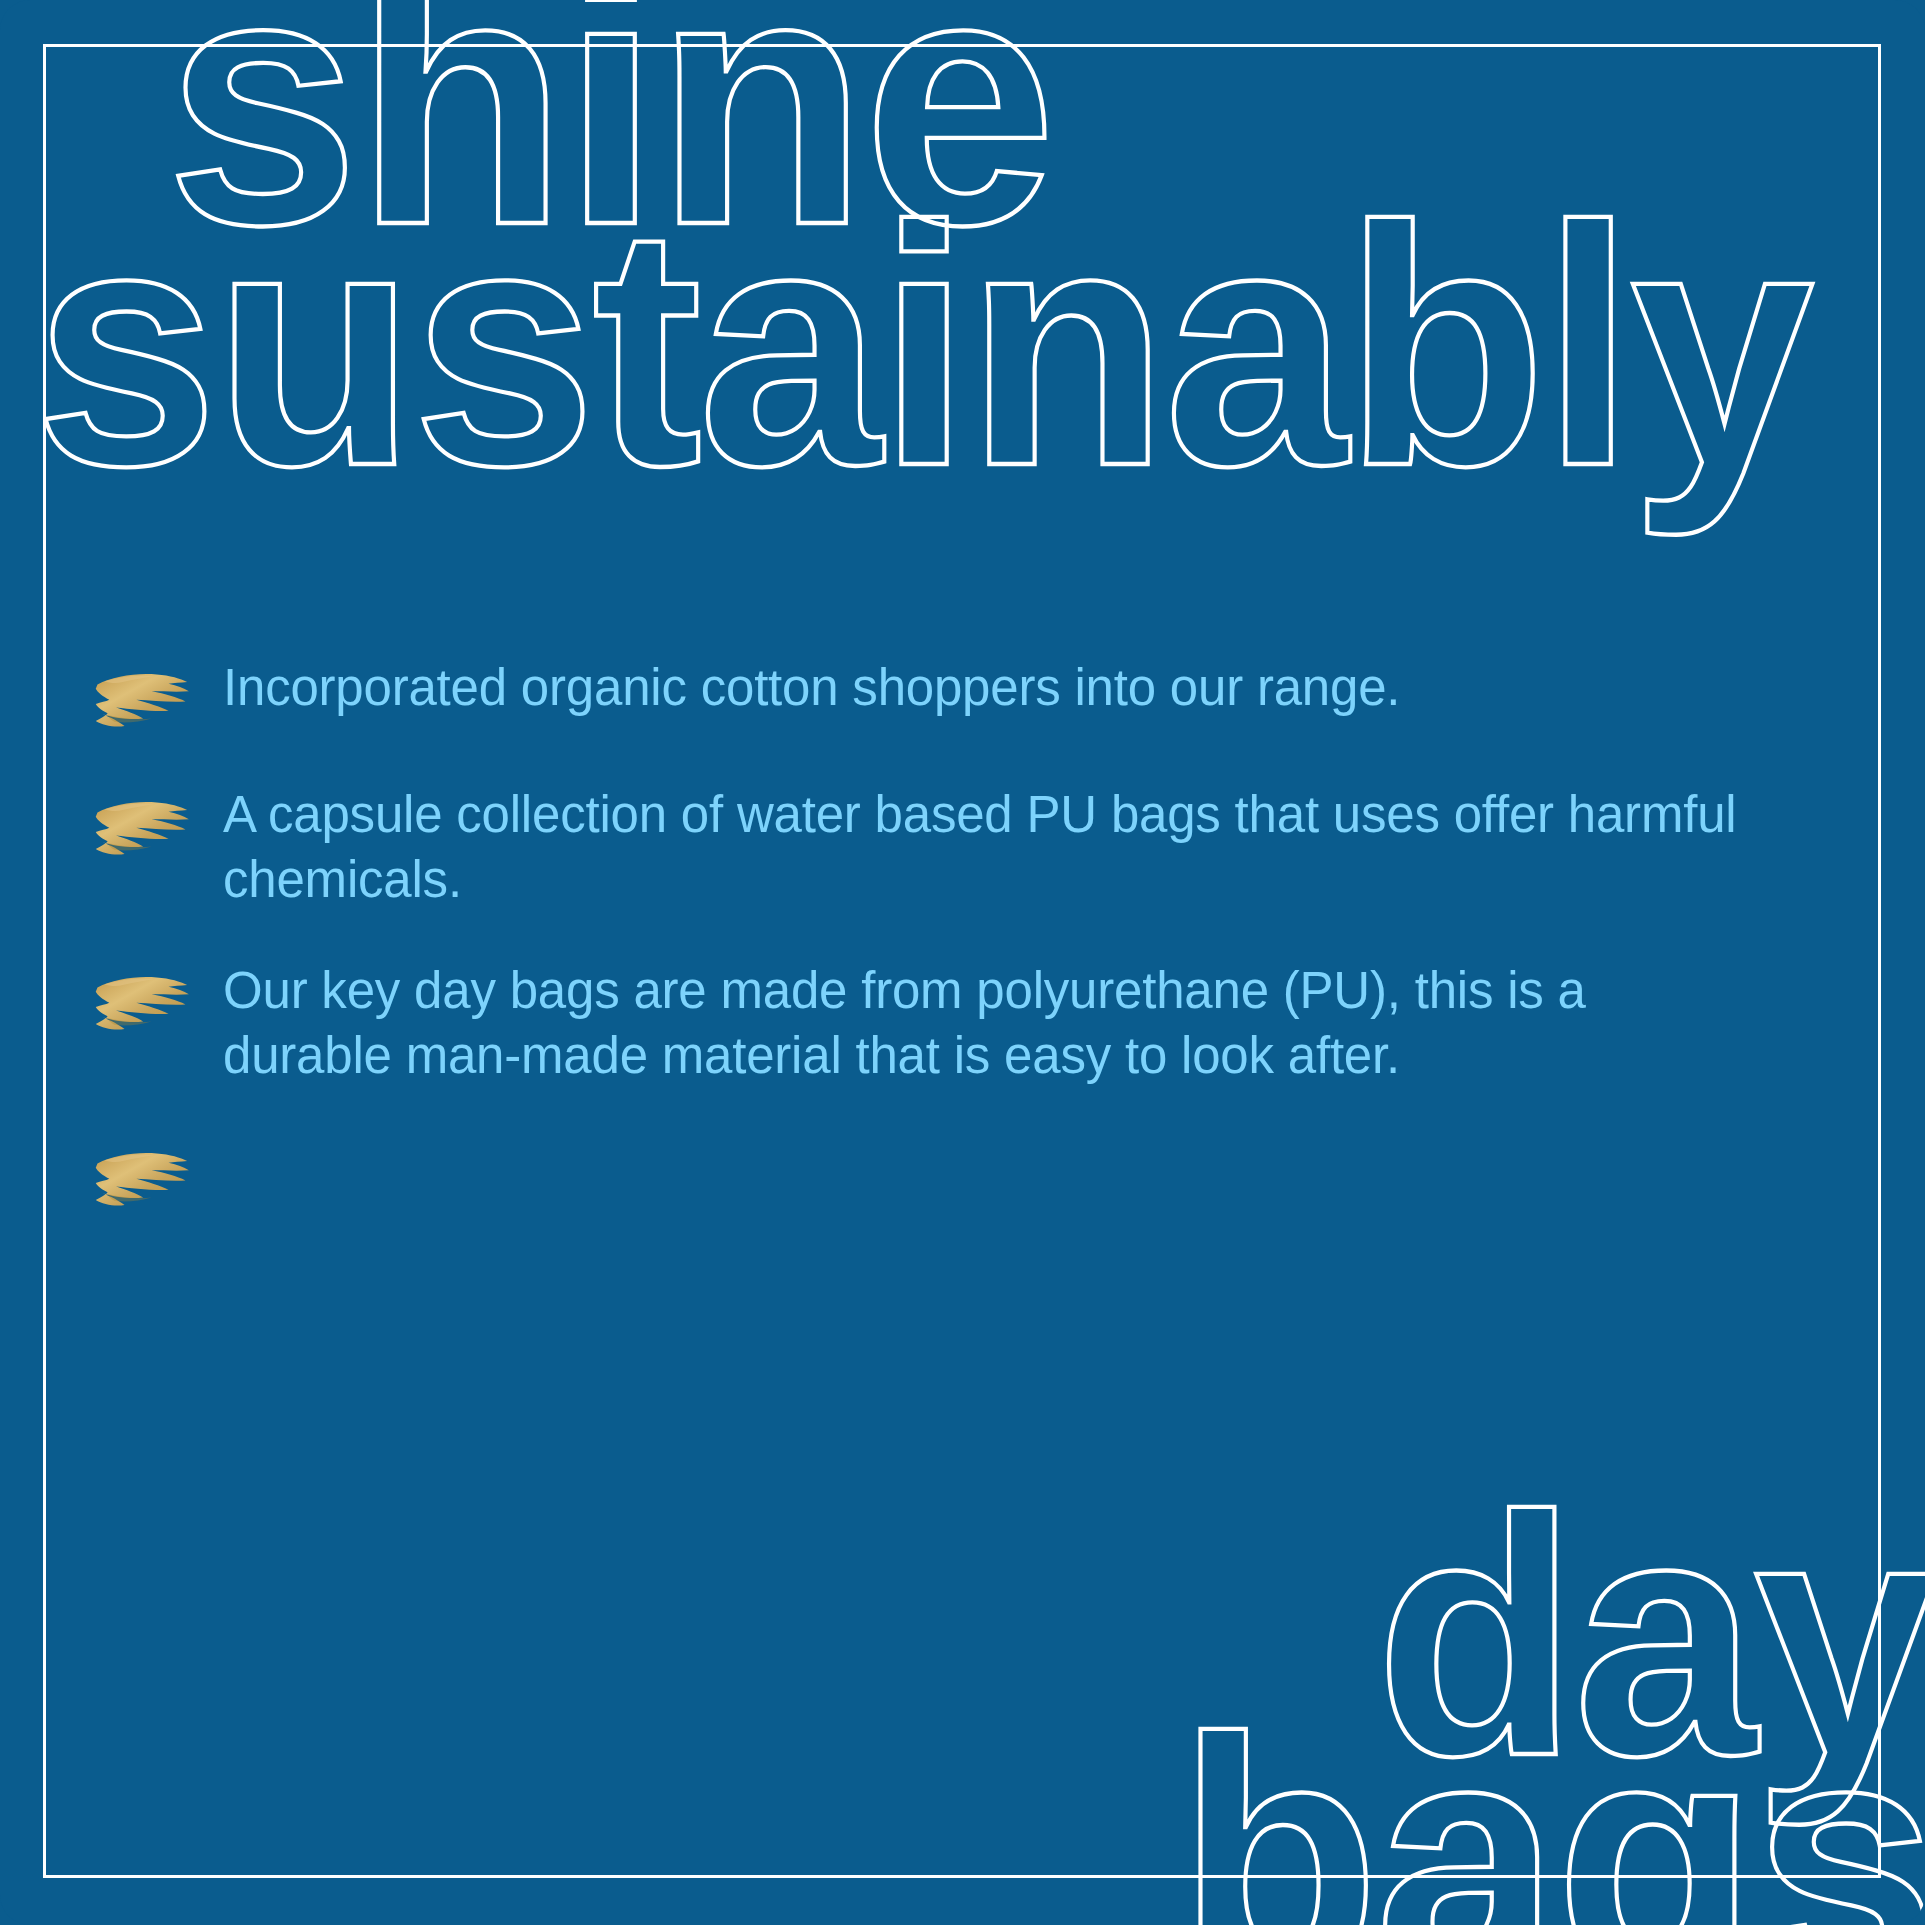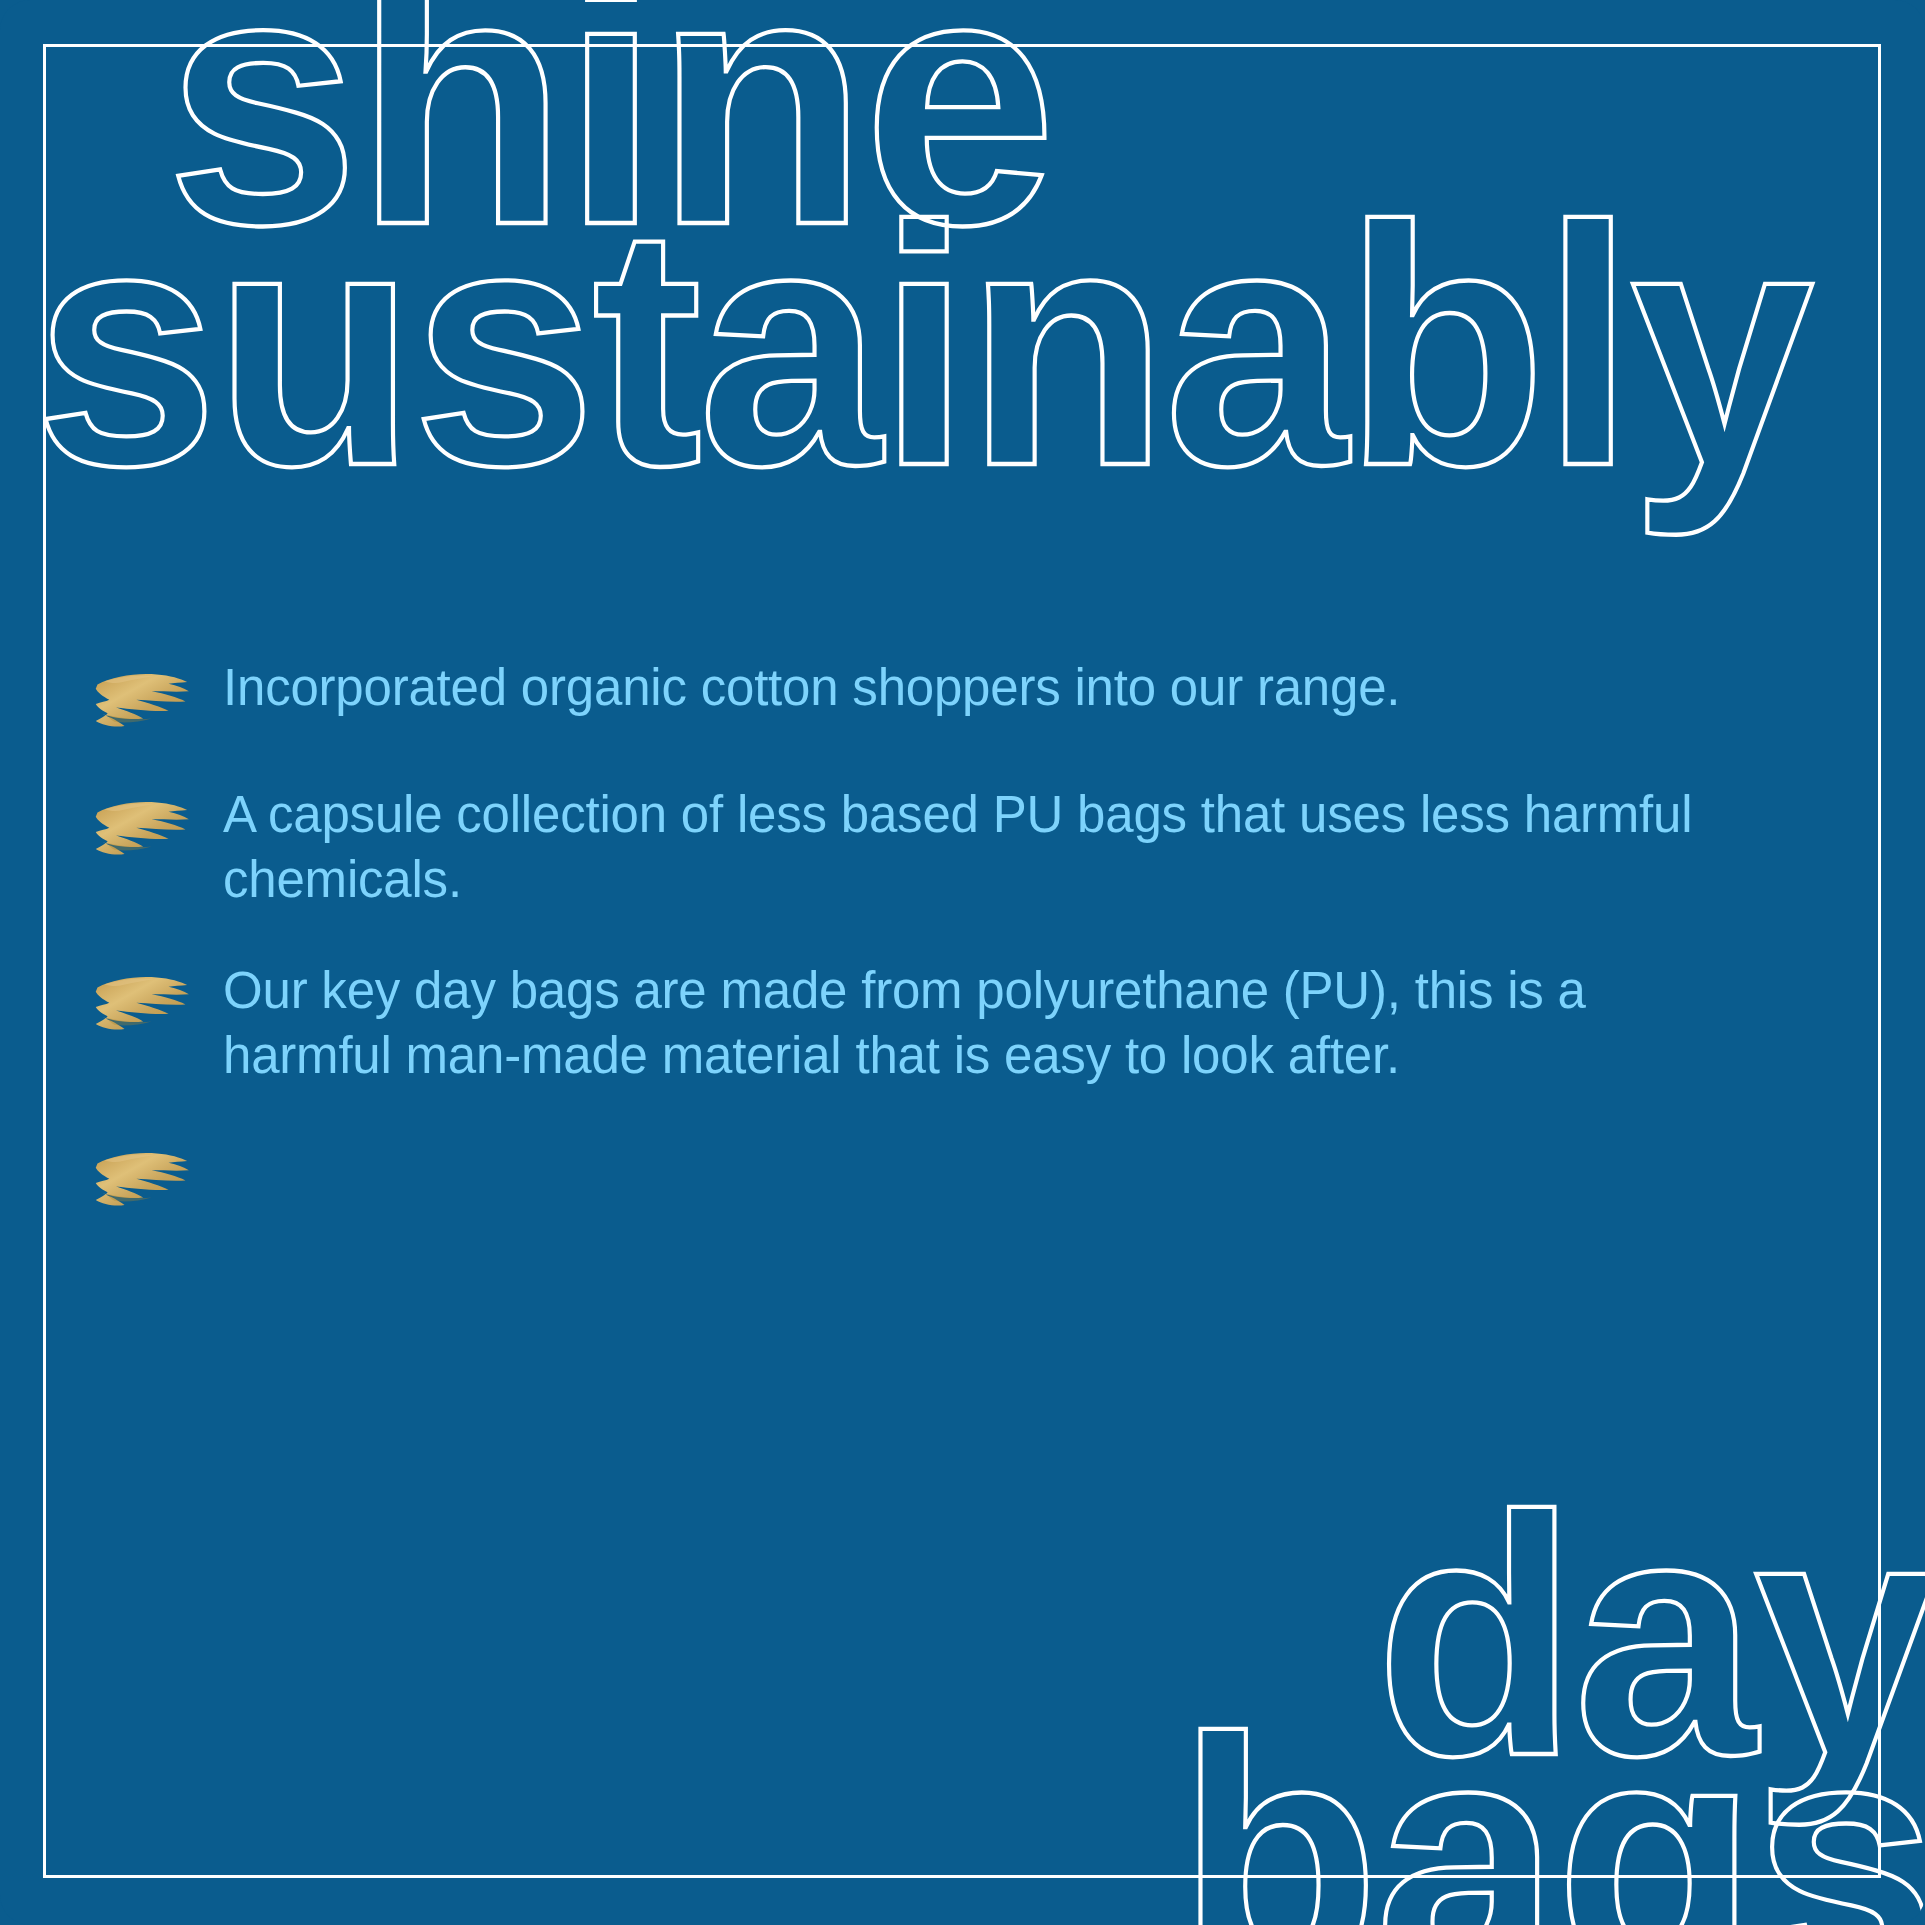--- a/index.html
+++ b/index.html
@@ -136,32 +136,32 @@
     </div>
 
     <div class="bullet-row">
       <span class="brush">
         <svg viewBox="0 0 122 78" xmlns="http://www.w3.org/2000/svg" aria-hidden="true">
           <path fill="url(#g1)" d="M6,16 C24,6 52,2 76,4 C92,5 104,9 112,13 C104,14 96,14 90,15 C100,17 108,20 114,24 C100,25 84,24 70,24 C86,27 100,31 110,36 C92,37 70,35 52,34 C66,38 80,42 90,47 C70,48 46,45 28,43 C40,47 52,51 60,56 C44,58 24,55 12,51 C22,55 32,60 38,65 C26,67 12,64 4,59 C10,56 16,53 18,50 C12,47 6,43 4,39 C10,37 16,36 20,34 C12,30 6,25 4,21 Z"></path>
           <path fill="#e3c586" opacity="0.55" d="M14,12 C34,6 56,4 74,6 C62,8 48,10 36,13 C28,15 20,14 14,12 Z"></path>
           <path fill="#a9832f" opacity="0.35" d="M18,52 C34,56 54,58 70,56 C56,60 40,62 26,60 C22,58 19,55 18,52 Z"></path>
         </svg>
       </span>
-      <span class="bullet-text">A capsule collection of less based PU bags that uses less harmful chemicals.</span>
+      <span class="bullet-text">A capsule collection of water based PU bags that uses offer harmful chemicals.</span>
     </div>
 
     <div class="bullet-row">
       <span class="brush">
         <svg viewBox="0 0 122 78" xmlns="http://www.w3.org/2000/svg" aria-hidden="true">
           <path fill="url(#g1)" d="M6,16 C24,6 52,2 76,4 C92,5 104,9 112,13 C104,14 96,14 90,15 C100,17 108,20 114,24 C100,25 84,24 70,24 C86,27 100,31 110,36 C92,37 70,35 52,34 C66,38 80,42 90,47 C70,48 46,45 28,43 C40,47 52,51 60,56 C44,58 24,55 12,51 C22,55 32,60 38,65 C26,67 12,64 4,59 C10,56 16,53 18,50 C12,47 6,43 4,39 C10,37 16,36 20,34 C12,30 6,25 4,21 Z"></path>
           <path fill="#e3c586" opacity="0.55" d="M14,12 C34,6 56,4 74,6 C62,8 48,10 36,13 C28,15 20,14 14,12 Z"></path>
           <path fill="#a9832f" opacity="0.35" d="M18,52 C34,56 54,58 70,56 C56,60 40,62 26,60 C22,58 19,55 18,52 Z"></path>
         </svg>
       </span>
-      <span class="bullet-text">Our key day bags are made from polyurethane (PU), this is a harmful man-made material that is easy to look after.</span>
+      <span class="bullet-text">Our key day bags are made from polyurethane (PU), this is a durable man-made material that is easy to look after.</span>
     </div>
 
     <div class="bullet-row">
       <span class="brush">
         <svg viewBox="0 0 122 78" xmlns="http://www.w3.org/2000/svg" aria-hidden="true">
           <path fill="url(#g1)" d="M6,16 C24,6 52,2 76,4 C92,5 104,9 112,13 C104,14 96,14 90,15 C100,17 108,20 114,24 C100,25 84,24 70,24 C86,27 100,31 110,36 C92,37 70,35 52,34 C66,38 80,42 90,47 C70,48 46,45 28,43 C40,47 52,51 60,56 C44,58 24,55 12,51 C22,55 32,60 38,65 C26,67 12,64 4,59 C10,56 16,53 18,50 C12,47 6,43 4,39 C10,37 16,36 20,34 C12,30 6,25 4,21 Z"></path>
           <path fill="#e3c586" opacity="0.55" d="M14,12 C34,6 56,4 74,6 C62,8 48,10 36,13 C28,15 20,14 14,12 Z"></path>
           <path fill="#a9832f" opacity="0.35" d="M18,52 C34,56 54,58 70,56 C56,60 40,62 26,60 C22,58 19,55 18,52 Z"></path>
         </svg>
       </span>

